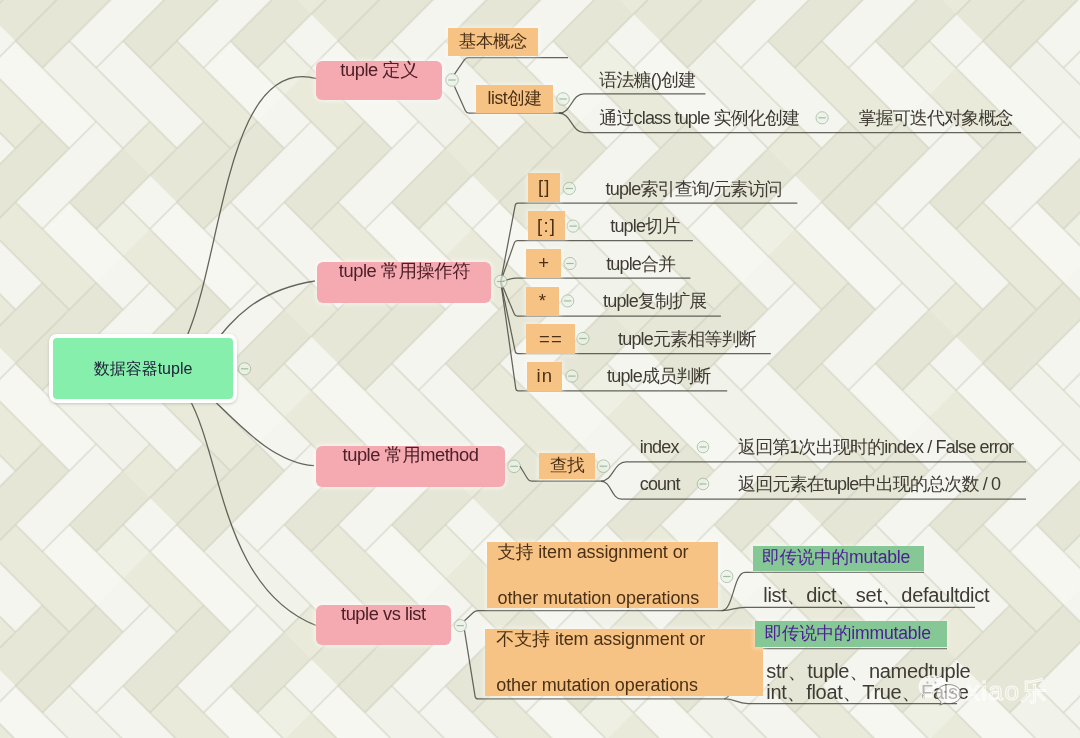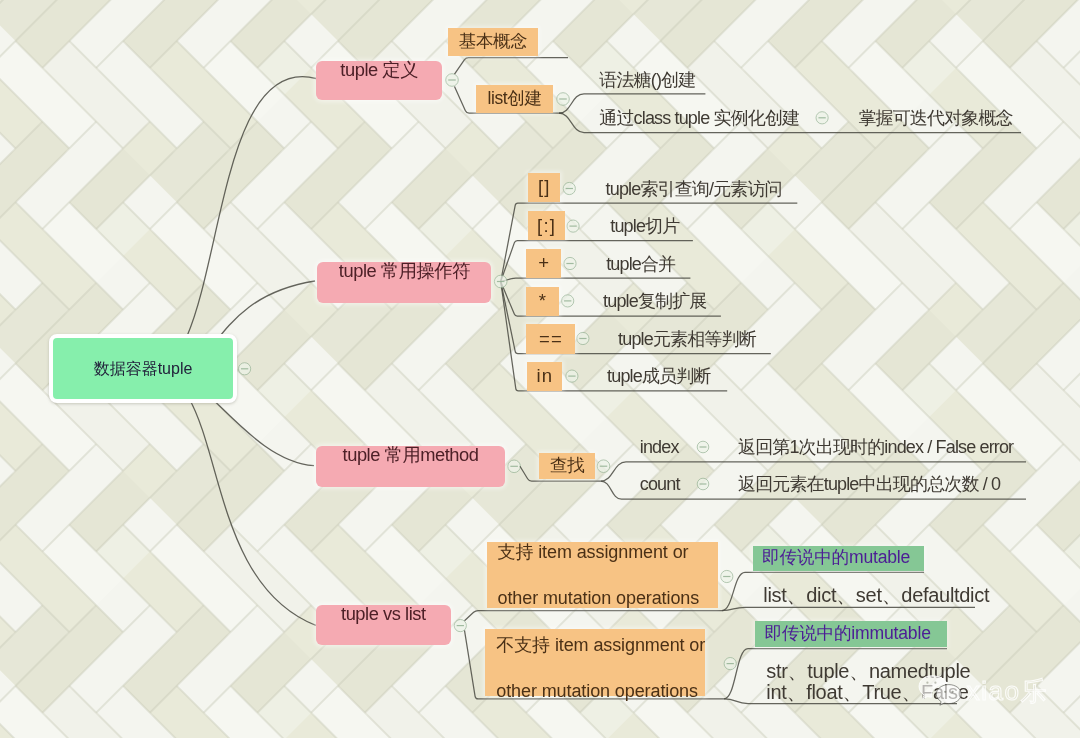--- a/index.html
+++ b/index.html
@@ -264,21 +264,21 @@
     <span>支持 item assignment or</span>
     <span>other mutation operations</span>
   </div>
   <div class="n g" style="left:753px;top:545.5px;width:171px;height:25px">
     <span>即传说中的mutable</span>
   </div>
   <div class="n t wide" style="left:763.3px;top:583.5px;height:22px">
     <span>list、dict、set、defaultdict</span>
   </div>
 
-  <div class="n o ol t2" style="left:485.3px;top:628.8px;width:220px;height:67.2px;padding-left:11px;flex-direction:column;align-items:flex-start;justify-content:flex-start">
+  <div class="n o ol t2" style="left:485.3px;top:628.8px;width:278px;height:67.2px;padding-left:11px;flex-direction:column;align-items:flex-start;justify-content:center">
     <span>不支持 item assignment or</span>
     <span>other mutation operations</span>
   </div>
   <div class="n g" style="left:755.4px;top:620.7px;width:192px;height:26.7px">
     <span>即传说中的immutable</span>
   </div>
   <div class="n t wide" style="left:766.3px;top:660.8px;line-height:21.3px;flex-direction:column;align-items:flex-start;justify-content:flex-start">
     <span>str、tuple、namedtuple</span>
     <span>int、float、True、False</span>
   </div>

